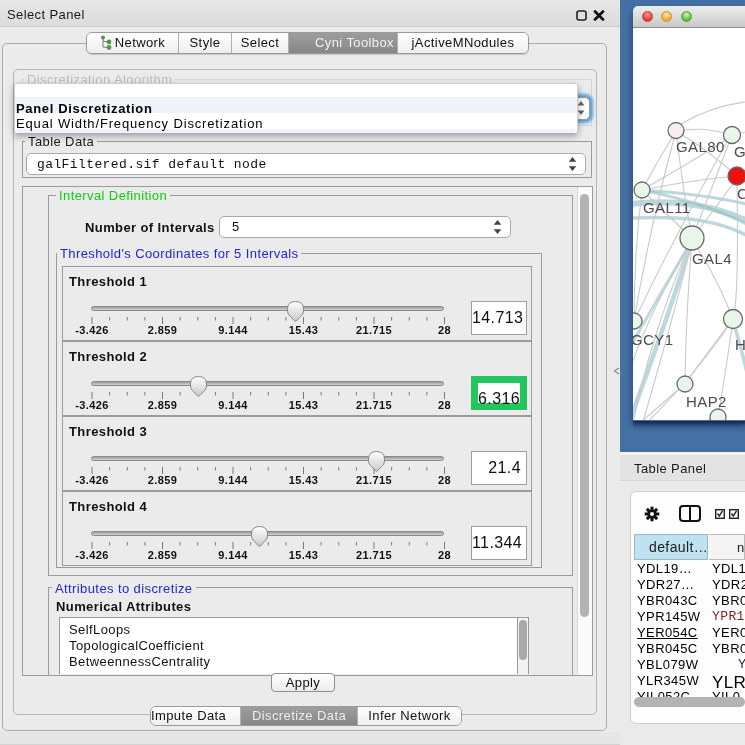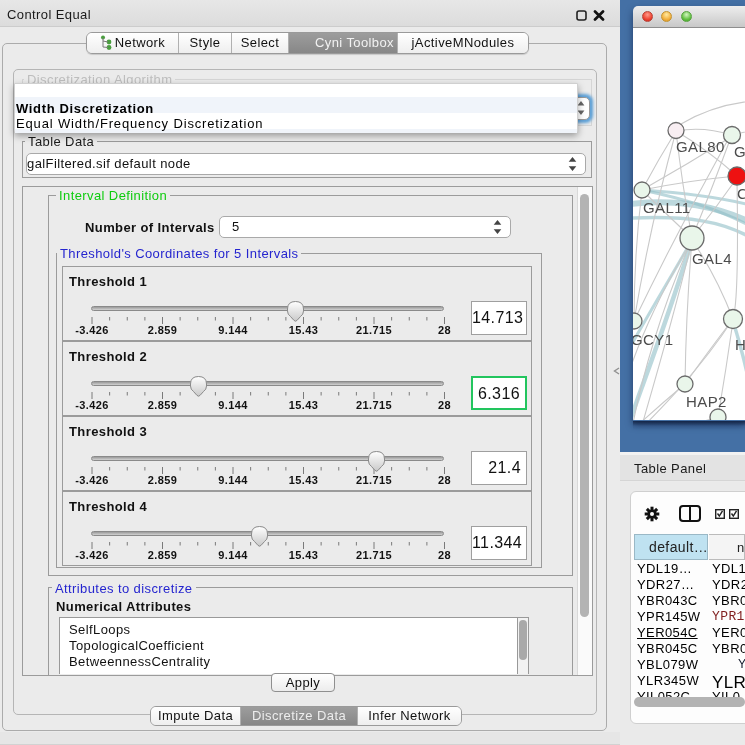--- a/index.html
+++ b/index.html
@@ -8,21 +8,21 @@
   #root { position:relative; width:745px; height:745px; background:#ebebeb; }
   .abs { position:absolute; }
 </style>
 </head>
 <body>
 <div id="root">
 
   <div class="abs" style="left:0;top:0;width:620px;height:745px;background:#ebebeb;"></div>
 
   <div class="abs" style="left:0;top:0;width:620px;height:27px;background:linear-gradient(#e7e7e7,#dcdcdc);border-bottom:1px solid #cccccc;"></div>
-  <div class="abs" style="left:7px;top:7px;font-size:13px;color:#1a1a1a;">Control Equal</div>
+  <div class="abs" style="left:7px;top:7px;font-size:13px;color:#1a1a1a;">Select Panel</div>
 
   <svg class="abs" style="left:576px;top:10px;" width="12" height="11" viewBox="0 0 12 11">
     <rect x="1" y="1" width="9" height="9" rx="2" fill="none" stroke="#222" stroke-width="1.6"></rect>
   </svg>
   <svg class="abs" style="left:593px;top:10px;" width="12" height="11" viewBox="0 0 12 11">
     <path d="M2 1.5 L10 9.5 M10 1.5 L2 9.5" stroke="#111" stroke-width="2.7" fill="none" stroke-linecap="round"></path>
   </svg>
 
   <div class="abs" style="left:2px;top:43px;width:605px;height:688px;border:1px solid #ababab;border-radius:5px;"></div>
   <div class="abs" style="left:0;top:732px;width:620px;height:13px;background:#e6e6e6;border-bottom:1px solid #d2d2d2;"></div>
@@ -48,21 +48,21 @@
   <div class="abs" style="left:24px;top:72px;background:#ebebeb;padding:0 3px;font-size:13px;color:#bdbdbd;">Discretization Algorithm</div>
 
   <div class="abs" style="left:556px;top:97px;width:34px;height:23px;background:#fff;border:1px solid #9a9a9a;border-radius:5px;box-shadow:0 0 3px 2.5px rgba(86,157,214,.95);"></div>
   <svg class="abs" style="left:577px;top:101px;" width="8" height="14" viewBox="0 0 8 14">
       <path d="M4 0 L7.4 4.4 L0.6 4.4 Z M4 14 L7.4 9.6 L0.6 9.6 Z" fill="#666"></path>
     </svg>
 
   <div class="abs" style="left:22px;top:141px;width:570px;height:37px;border:1px solid #9b9b9b;"></div>
   <div class="abs" style="left:25px;top:134px;background:#ebebeb;padding:0 3px;font-size:13px;color:#1a1a1a;">Table Data</div>
   <div class="abs combo" style="left:26px;top:153px;width:560px;height:22px;">
-    <span style="">galFiltered.sif default node</span>
+    <span style="margin-left:10px;font-family:Liberation Mono, monospace;">galFiltered.sif default node</span>
     <svg class="arrows" width="9" height="14" viewBox="0 0 9 14">
         <path d="M4.5 0 L8.3 4.7 L0.7 4.7 Z M4.5 14 L8.3 9.3 L0.7 9.3 Z" fill="#444"></path>
       </svg>
   </div>
 
   <div class="abs" style="left:22px;top:186px;width:571px;height:490px;border:1px solid #9b9b9b;background:#ebebeb;"></div>
 
   <div class="abs" style="left:48px;top:195px;width:525px;height:381px;border:1px solid #9b9b9b;"></div>
   <div class="abs" style="left:56px;top:188px;background:#ebebeb;padding:0 3px;font-size:13px;color:#0ecc0e;">Interval Definition</div>
 
@@ -154,21 +154,21 @@
         <div style="position:absolute;left:351.5px;top:57px;width:60px;text-align:center;font-size:11px;font-weight:bold;color:#111;">28</div>
         <svg style="position:absolute;left:125.5px;top:33px;" width="19" height="23" viewBox="0 0 19 23">
           <defs>
             <linearGradient id="tg2" x1="0" y1="0" x2="0" y2="1">
               <stop offset="0" stop-color="#ffffff"></stop>
               <stop offset="1" stop-color="#c9c9c9"></stop>
             </linearGradient>
           </defs>
           <path d="M1.5 9 Q1.5 1.5 9.5 1.5 Q17.5 1.5 17.5 9 L17.5 11 Q17.5 14.5 14.5 16.5 L11 20.4 Q9.5 22 8 20.4 L4.5 16.5 Q1.5 14.5 1.5 11 Z" fill="url(#tg2)" stroke="#8a8a8a" stroke-width="1"></path>
         </svg>
-        <div style="position:absolute;left:408px;top:34px;width:56px;height:34px;background:#fff;border:2px solid #22c55e;font-size:16px;color:#111;text-align:right;line-height:32px;padding-right:5px;">6.316</div>
+        <div style="position:absolute;left:408px;top:34px;width:56px;height:34px;background:#fff;border:7px solid #22c55e;font-size:16px;color:#111;text-align:right;line-height:32px;padding-right:5px;">6.316</div>
       </div>
       <div class="abs" style="left:62px;top:416px;width:470px;height:75px;border:1px solid #9b9b9b;background:#ebebeb;">
         <div style="position:absolute;left:6px;top:7px;font-size:13px;font-weight:bold;color:#111;">Threshold 3</div>
         <div style="position:absolute;left:28px;top:39px;width:353px;height:5px;border-radius:3px;background:linear-gradient(#9a9a9a,#d2d2d2);border:1px solid #8a8a8a;"></div>
         <svg style="position:absolute;left:20px;top:49px;" width="370" height="10" viewBox="0 0 370 10">
           <line x1="9" y1="1" x2="9" y2="8" stroke="#7a7a7a" stroke-width="1"></line>
           <line x1="26.625" y1="1" x2="26.625" y2="4.5" stroke="#7a7a7a" stroke-width="1"></line>
           <line x1="44.25" y1="1" x2="44.25" y2="4.5" stroke="#7a7a7a" stroke-width="1"></line>
           <line x1="61.875" y1="1" x2="61.875" y2="4.5" stroke="#7a7a7a" stroke-width="1"></line>
           <line x1="79.5" y1="1" x2="79.5" y2="8" stroke="#7a7a7a" stroke-width="1"></line>
@@ -259,29 +259,29 @@
   <div class="abs" style="left:56px;top:599px;font-size:13px;font-weight:bold;color:#111;">Numerical Attributes</div>
   <div class="abs" style="left:59px;top:617px;width:458px;height:57px;background:#fff;border:1px solid #999;border-right:none;border-bottom:none;font-size:13px;color:#111;overflow:hidden;">
     <div style="padding:4px 0 0 9px;line-height:16px;">SelfLoops<br>TopologicalCoefficient<br>BetweennessCentrality</div>
   </div>
   <div class="abs" style="left:517px;top:617px;width:12px;height:57px;background:#f2f2f2;border:1px solid #999;border-bottom:none;"></div>
   <div class="abs" style="left:519px;top:620px;width:8px;height:40px;background:#a9a9a9;border-radius:4px;"></div>
 
   <div class="abs" style="left:271px;top:673px;width:64px;height:19px;background:linear-gradient(#ffffff,#ececec);border:1px solid #8f8f8f;border-radius:4px;text-align:center;font-size:13px;color:#111;line-height:17px;">Apply</div>
 
   <div class="abs" style="left:150px;top:706px;display:flex;height:20px;border:1px solid #9a9a9a;border-radius:6px;overflow:hidden;">
-      <div style="width:89px;background:linear-gradient(#ffffff,#eeeeee);color:#111;font-size:13px;text-align:center;line-height:18px;white-space:nowrap;">Impute Data</div>
+      <div style="width:89px;background:linear-gradient(#ffffff,#eeeeee);color:#111;font-size:13px;line-height:18px;white-space:nowrap;">Impute Data</div>
       <div style="width:117px;background:linear-gradient(#9d9d9d,#878787);color:#ededed;border-left:1px solid #b0b0b0;font-size:13px;text-align:center;line-height:18px;white-space:nowrap;">Discretize Data</div>
       <div style="width:104px;background:linear-gradient(#ffffff,#eeeeee);color:#111;border-left:1px solid #b0b0b0;font-size:13px;text-align:center;line-height:18px;white-space:nowrap;">Infer Network</div>
     </div>
 
   <div class="abs" style="left:14px;top:83px;width:564px;height:50px;background:#fff;border:1px solid #d0d0d0;border-radius:0 0 3px 3px;box-shadow:0 3px 7px rgba(0,0,0,.35);"></div>
   <div class="abs" style="left:15px;top:97px;width:562px;height:16px;background:#f0f4fa;"></div>
   <div class="abs" style="left:15px;top:129px;width:562px;height:4px;background:#f0f4fa;"></div>
-  <div class="abs" style="left:16px;top:101px;font-size:13px;font-weight:bold;letter-spacing:0.65px;color:#000;">Width Discretization</div>
+  <div class="abs" style="left:16px;top:101px;font-size:13px;font-weight:bold;letter-spacing:0.65px;color:#000;">Panel Discretization</div>
   <div class="abs" style="left:16px;top:116px;font-size:13px;letter-spacing:0.85px;color:#000;">Equal Width/Frequency Discretization</div>
 
   <svg class="abs" style="left:613px;top:367px;" width="7" height="8" viewBox="0 0 7 8">
       <path d="M6 1 L1.5 4 L6 7" fill="none" stroke="#909090" stroke-width="1.4"></path>
     </svg>
 
   <div class="abs" style="left:620px;top:0;width:125px;height:452px;background:#4470a5;"></div>
 
   <div class="abs" style="left:633px;top:6px;width:112px;height:415px;border-radius:5px 0 0 0;overflow:hidden;box-shadow:0 4px 7px rgba(10,20,50,.55);">
     <div style="height:22px;background:linear-gradient(#eeeeee,#c8c8c8);border-bottom:1px solid #8e8e8e;position:relative;">

